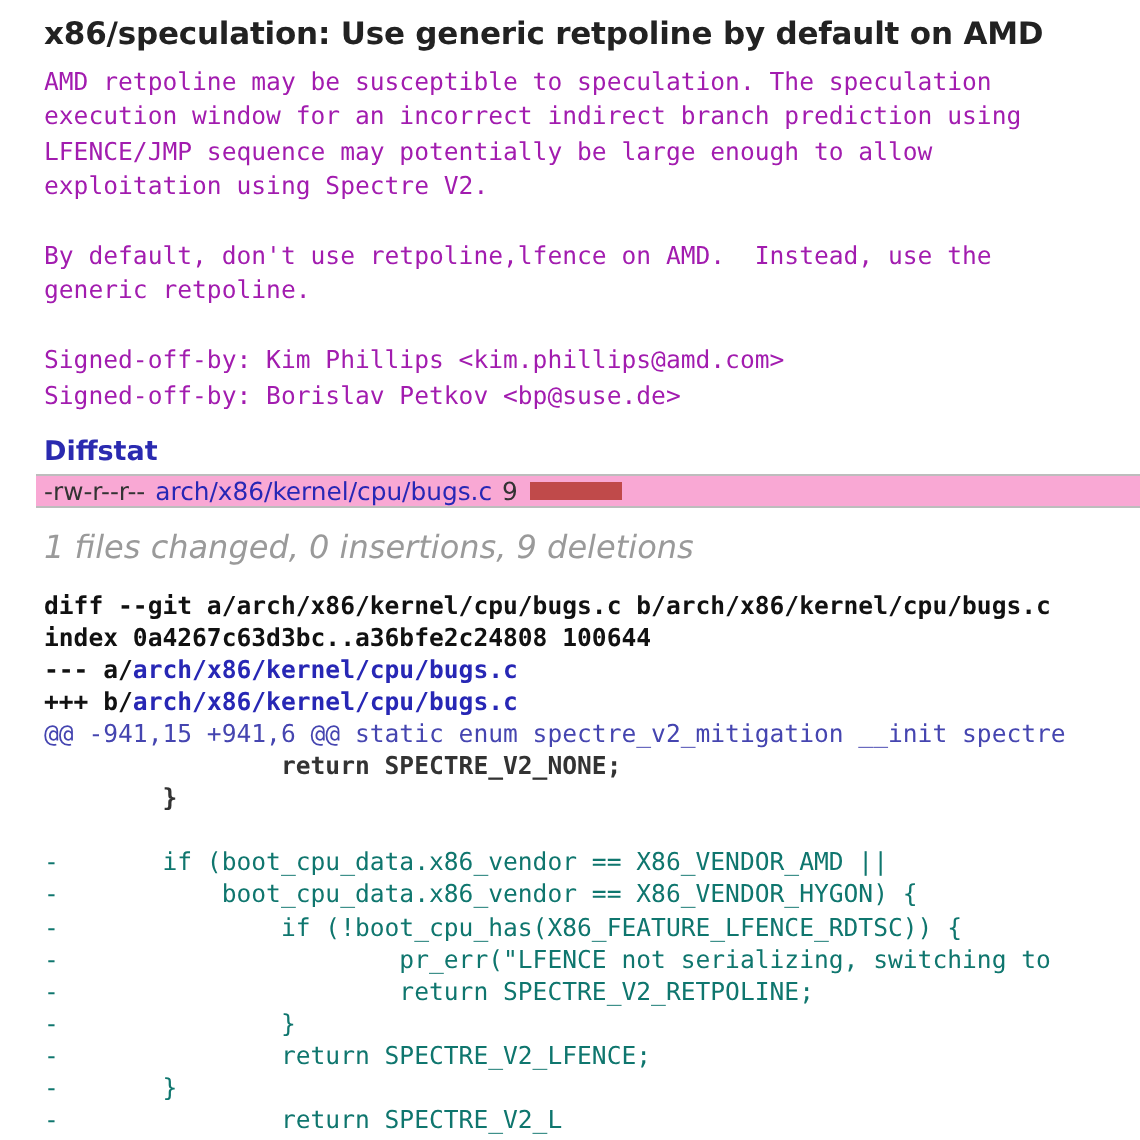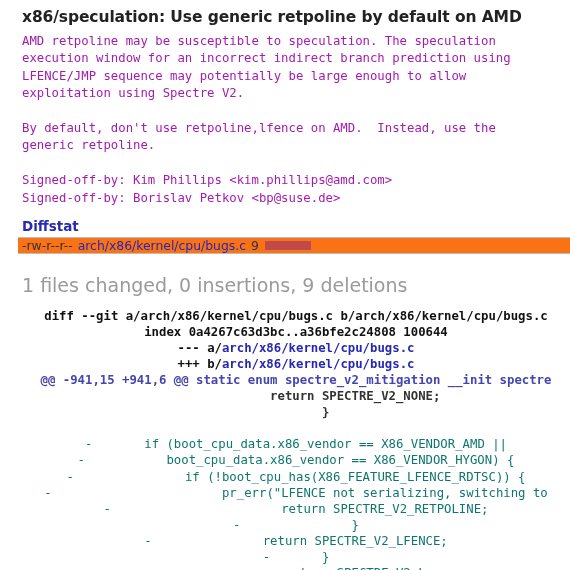--- a/index.html
+++ b/index.html
@@ -53,21 +53,21 @@
   .diffstat-heading {
     font-family: "DejaVu Sans", sans-serif;
     font-weight: bold;
     font-size: 13.5px;
     color: #2a2ab0;
     margin: 0;
     padding: 11px 16px 3px 22px;
   }
 
   .diffstat-table {
-    background: #f97316;
+    background: #f9a8d4;
     border-top: 1px solid #bdbdbd;
     border-bottom: 1px solid #bdbdbd;
     margin: 0 0 0 18px;
     padding: 1px 0 1px 2px;
     height: 17px;
     box-sizing: border-box;
     display: flex;
     align-items: center;
     overflow: hidden;
     white-space: nowrap;
@@ -100,44 +100,44 @@
     font-size: 0;
   }
   .ds-bar-del {
     display: inline-block;
     height: 9px;
     background: #c04a4a;
   }
 
   .diffstat-summary {
     font-family: "DejaVu Sans", sans-serif;
-    font-size: 19px;
+    font-size: 16px;
     color: #9a9a9a;
-    padding: 20px 0 0 22px;
+    padding: 10px 0 0 22px;
     white-space: nowrap;
+    font-style: italic;
   }
 
   
   .diff-body {
     font-family: "DejaVu Sans Mono", monospace;
     font-size: 12.3px;
     line-height: 16.05px;
     padding: 12px 0 0 22px;
     white-space: pre;
     overflow: hidden;
-    text-align: center;
   }
   .diff-line {
     white-space: pre;
     overflow: hidden;
     height: 16.05px;
   }
   .dl-head   { color: #111111; font-weight: bold; }
   .dl-path   { color: #2727b5; font-weight: bold; }
-  .dl-hunk   { color: #4545b0; font-weight: bold; }
+  .dl-hunk   { color: #4545b0; font-weight: normal; }
   .dl-ctx    { color: #333333; font-weight: bold; }
   .dl-del    { color: #0f766e; }
 </style>
 </head>
 <body>
 
 <div class="page">
 
   <h1 class="commit-title">x86/speculation: Use generic retpoline by default on AMD</h1>
 

